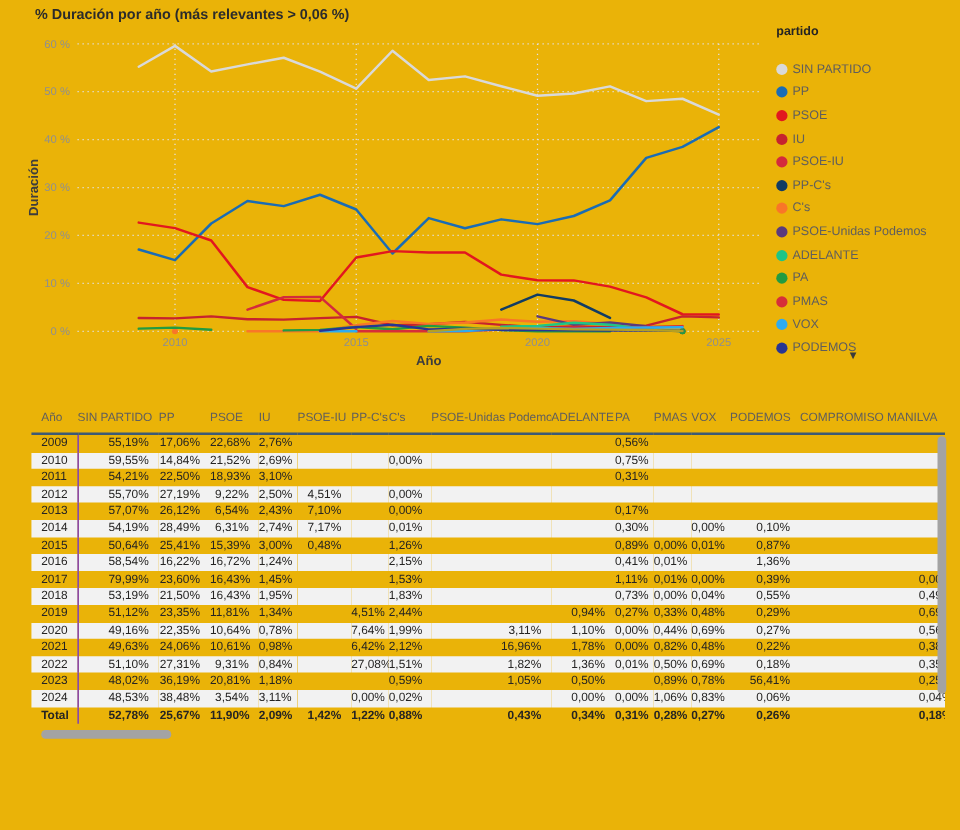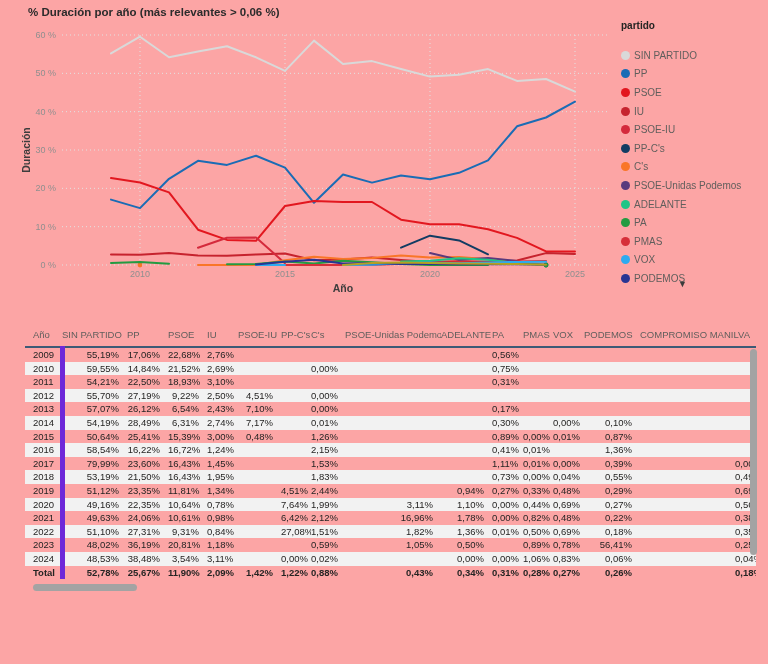--- a/index.html
+++ b/index.html
@@ -1,35 +1,35 @@
 <!DOCTYPE html>
 <html><head>
 <meta charset="utf-8">
 <style>
   html,body{margin:0;padding:0;background:#fff;}
-  #app{position:relative;width:768px;height:664px;background:#fca5a5;overflow:hidden;
+  #app{position:relative;width:768px;height:664px;background:#eab308;overflow:hidden;
        font-family:"Liberation Sans",sans-serif;-webkit-font-smoothing:antialiased;}
   .chart-title{position:absolute;left:28px;top:6px;font-size:11.5px;font-weight:bold;color:#2b2b2b;}
   #chart-svg{position:absolute;left:0;top:0;}
   .grid{stroke:#e2e2e2;stroke-width:1;stroke-dasharray:1,3;fill:none;}
   .tick{fill:#8f8f8f;font-size:9px;font-family:"Liberation Sans",sans-serif;}
   .axis-title{fill:#3d3d3d;font-size:10.5px;font-weight:bold;font-family:"Liberation Sans",sans-serif;}
   .legend{position:absolute;left:621px;top:20px;width:146px;}
   .legend-title{font-size:10px;font-weight:bold;color:#252423;margin-bottom:15px;}
   .legend-item{display:flex;align-items:center;height:18.6px;font-size:10px;color:#605e5c;cursor:pointer;white-space:nowrap;}
   .legend-dot{width:9px;height:9px;border-radius:50%;margin-right:4px;flex:0 0 auto;}
   .chart-dropdown{position:absolute;left:678px;top:279px;font-size:9px;color:#3b3b3b;cursor:pointer;}
   .table-wrap{position:absolute;left:25px;top:322px;width:731px;height:260px;overflow:hidden;}
   table{border-collapse:collapse;table-layout:fixed;width:745px;}
   th,td{font-size:9.5px;color:#252423;padding:0 8px 0 0;white-space:nowrap;overflow:hidden;}
   thead th{height:24px;vertical-align:middle;text-align:left;color:#605e5c;font-weight:normal;
            border-bottom:2px solid #3c5a76;}
   tbody td{height:13.6px;line-height:13.6px;text-align:right;}
   tbody td:first-child,thead th:first-child{padding-left:8px;text-align:left;}
-  tbody td:first-child{border-right:5px solid #6d28d9;}
+  tbody td:first-child{border-right:1px solid #6d28d9;}
   tbody tr.striped{background:#f2f2f2;}
   tbody tr.total td{font-weight:bold;text-align:right;}
   .vscroll{position:absolute;left:750px;top:349px;width:7px;height:206px;background:#a3a3a3;border-radius:4px;cursor:pointer;}
   .hscroll{position:absolute;left:33px;top:584px;width:104px;height:7px;background:#a3a3a3;border-radius:4px;cursor:pointer;}
 </style>
 </head>
 <body>
 
 <div id="app">
 

